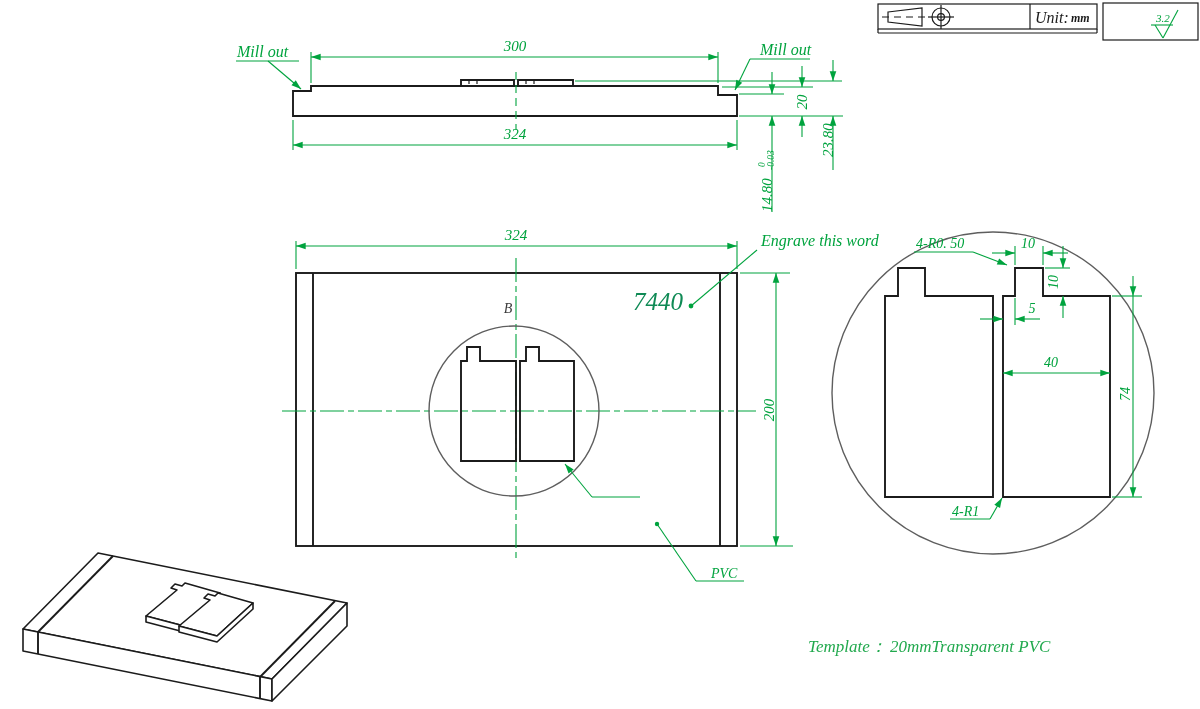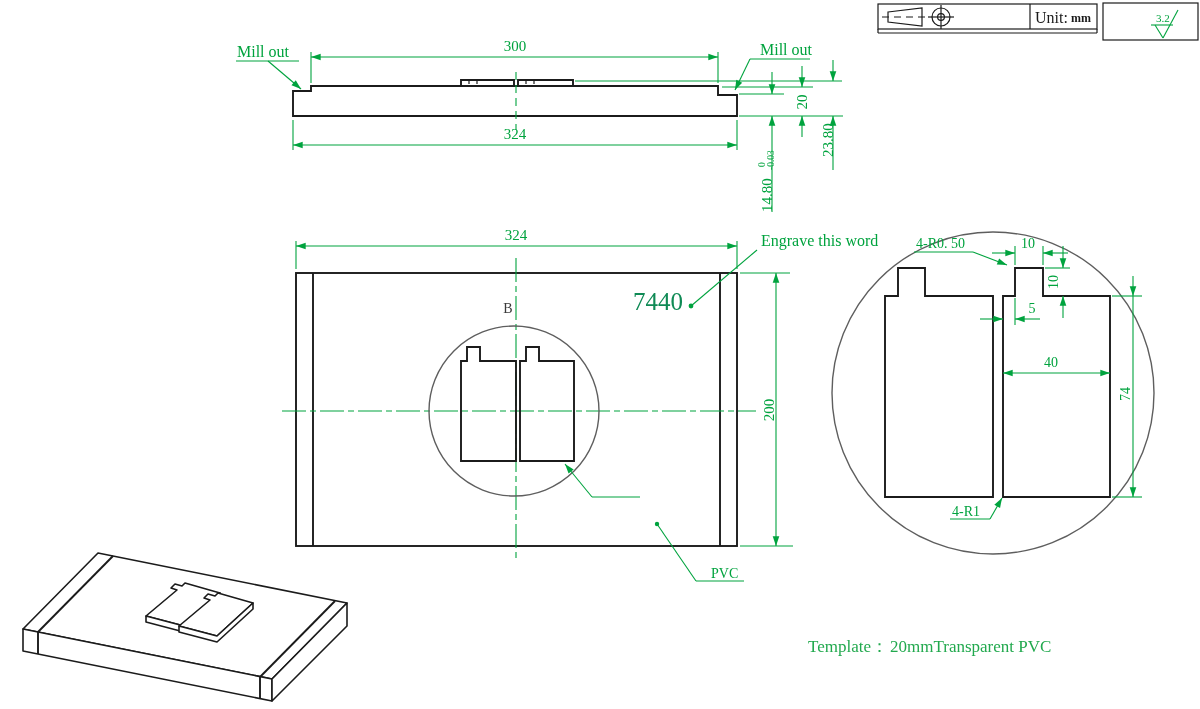--- a/index.html
+++ b/index.html
@@ -1,16 +1,16 @@
 <!DOCTYPE html>
 <html><head>
 <meta charset="utf-8">
 <style>
   html,body{margin:0;padding:0;background:#ffffff;}
-  #canvas{width:1200px;height:709px;position:relative;background:#fff;font-family:"Liberation Serif",serif;}
+  #canvas{width:1200px;height:709px;position:relative;background:#fff;font-family:"Liberation Serif",serif;font-style:italic;}
   svg{display:block;}
   .blk{stroke:#1b1b1b;fill:none;stroke-width:1.9;stroke-linejoin:miter;}
   .blkthin{stroke:#1b1b1b;fill:none;stroke-width:1.2;}
   .gry{stroke:#5e5e5e;fill:none;stroke-width:1.4;}
   .grn{stroke:#00a33e;fill:none;stroke-width:1.1;}
   .grndot{fill:#00a33e;stroke:none;}
   text{font-family:"Liberation Serif",serif;}
   .tg{fill:#00a33e;}
   .tb{fill:#1b1b1b;}
   .tdg{fill:#0f8a55;}

